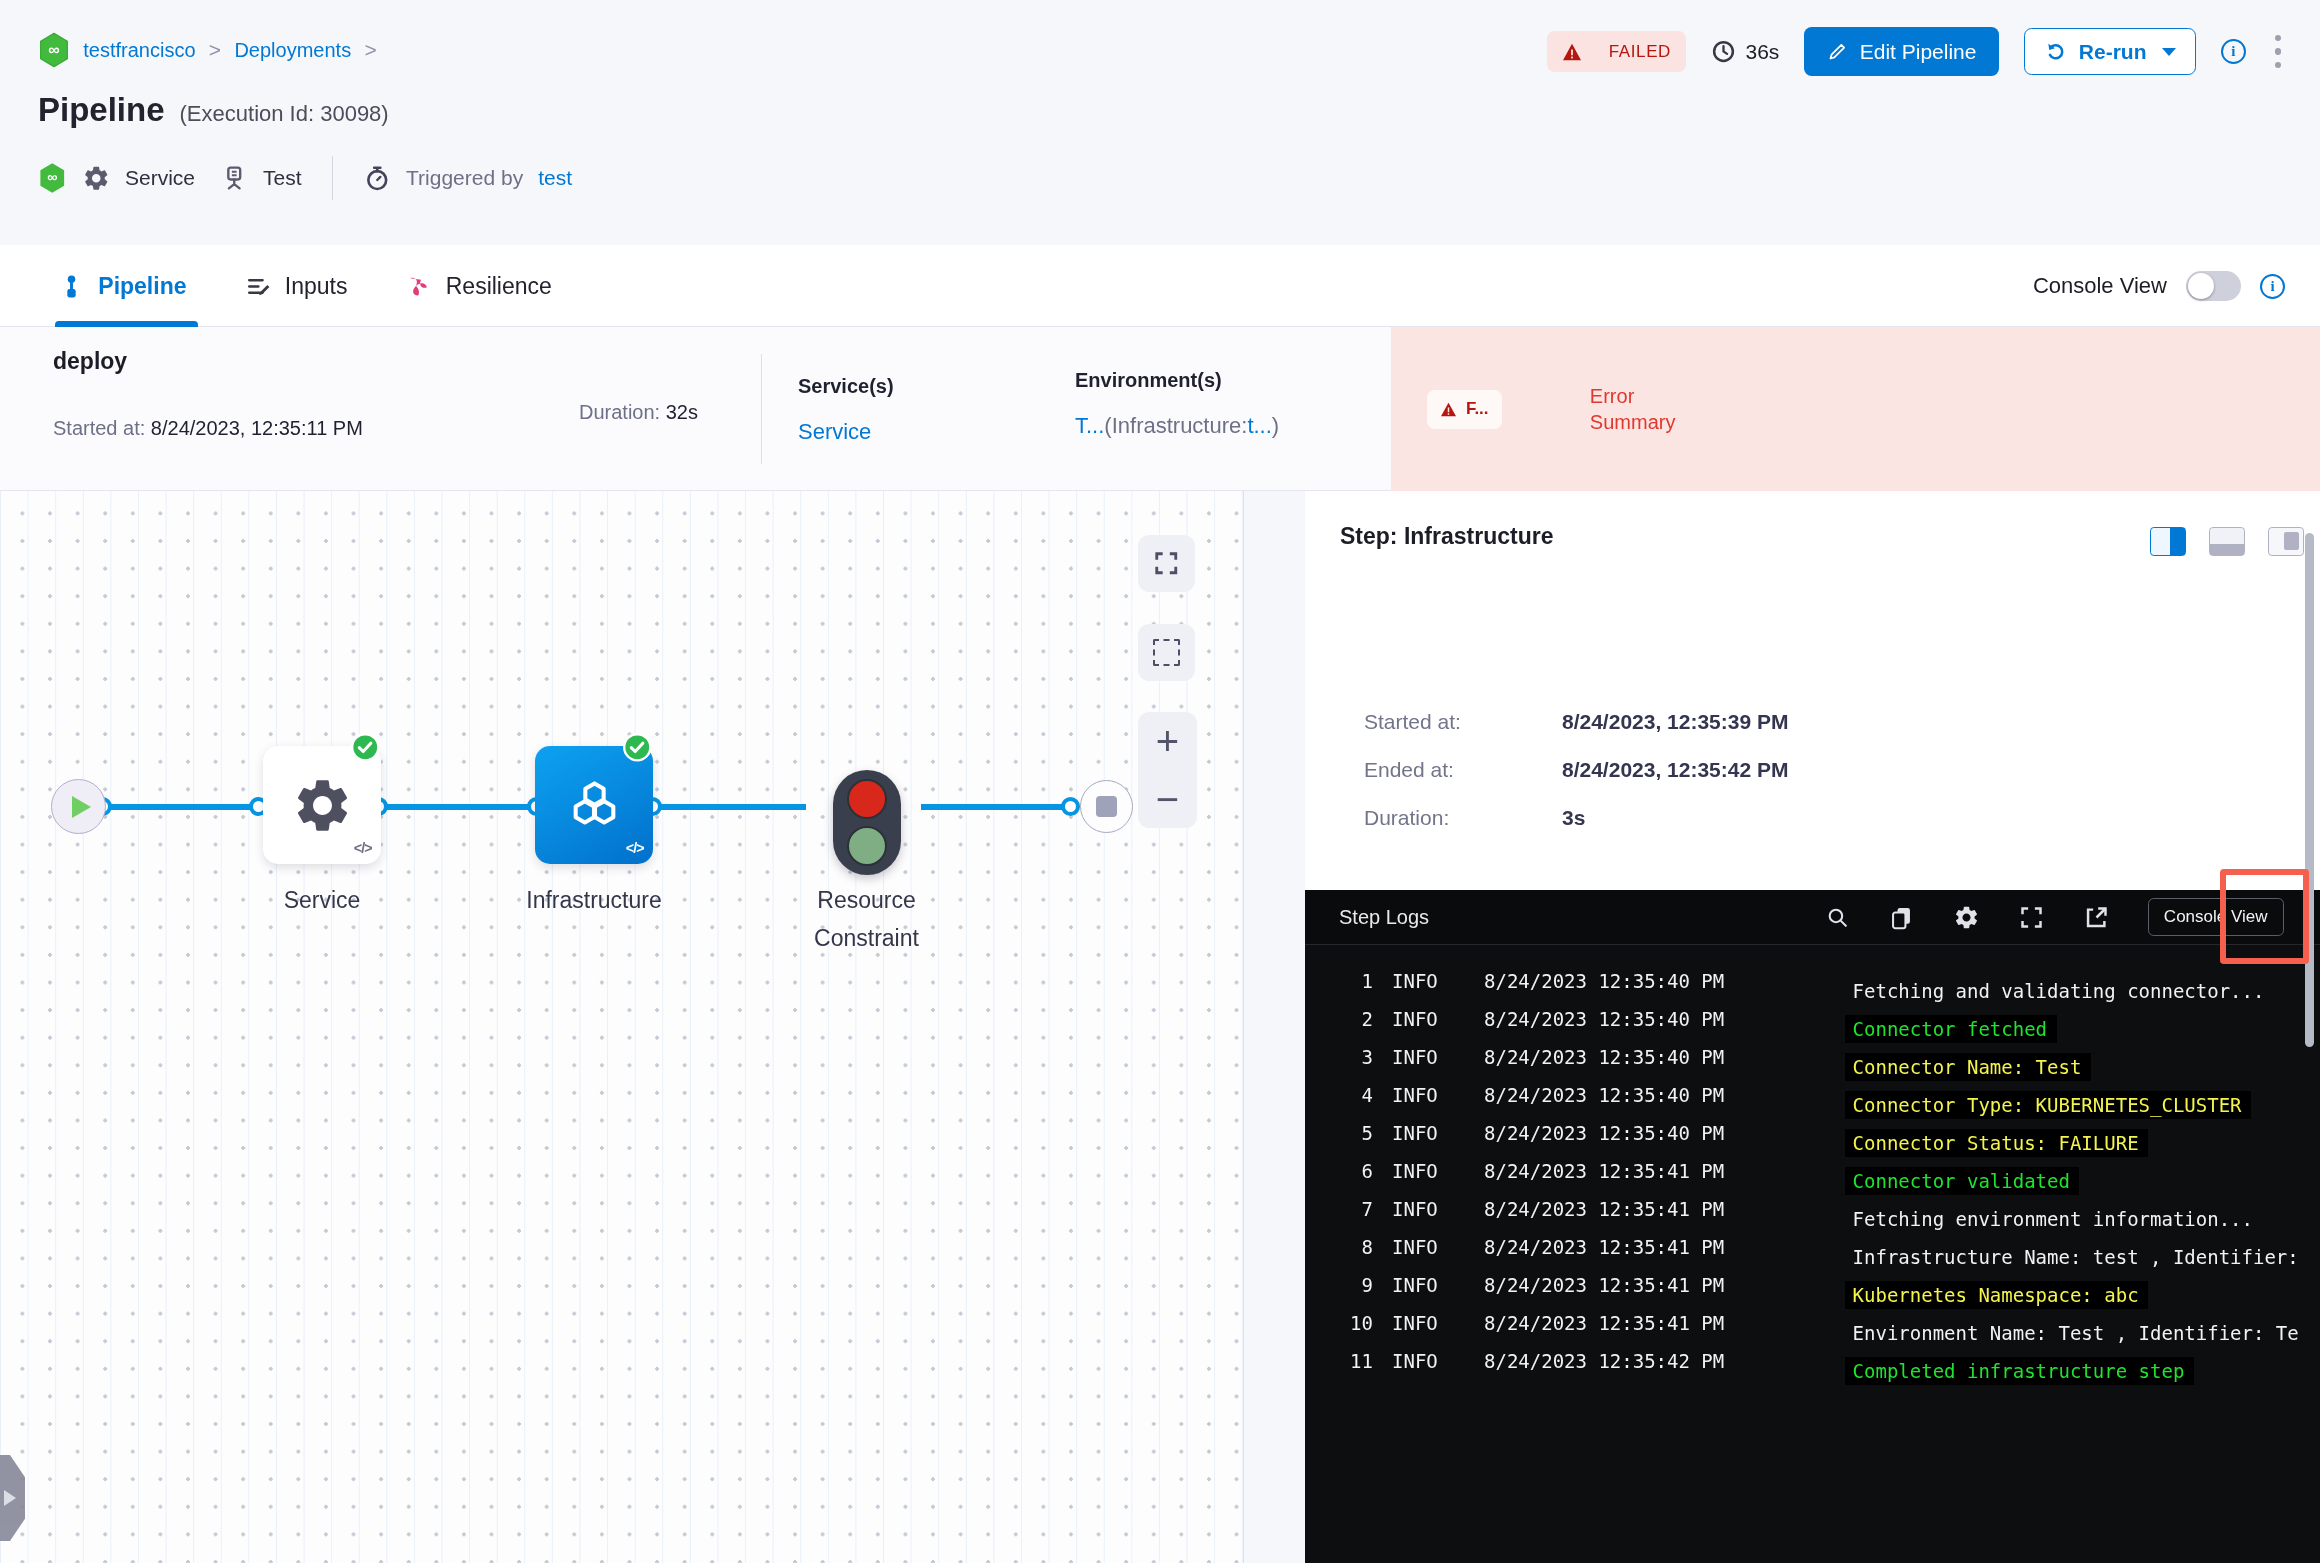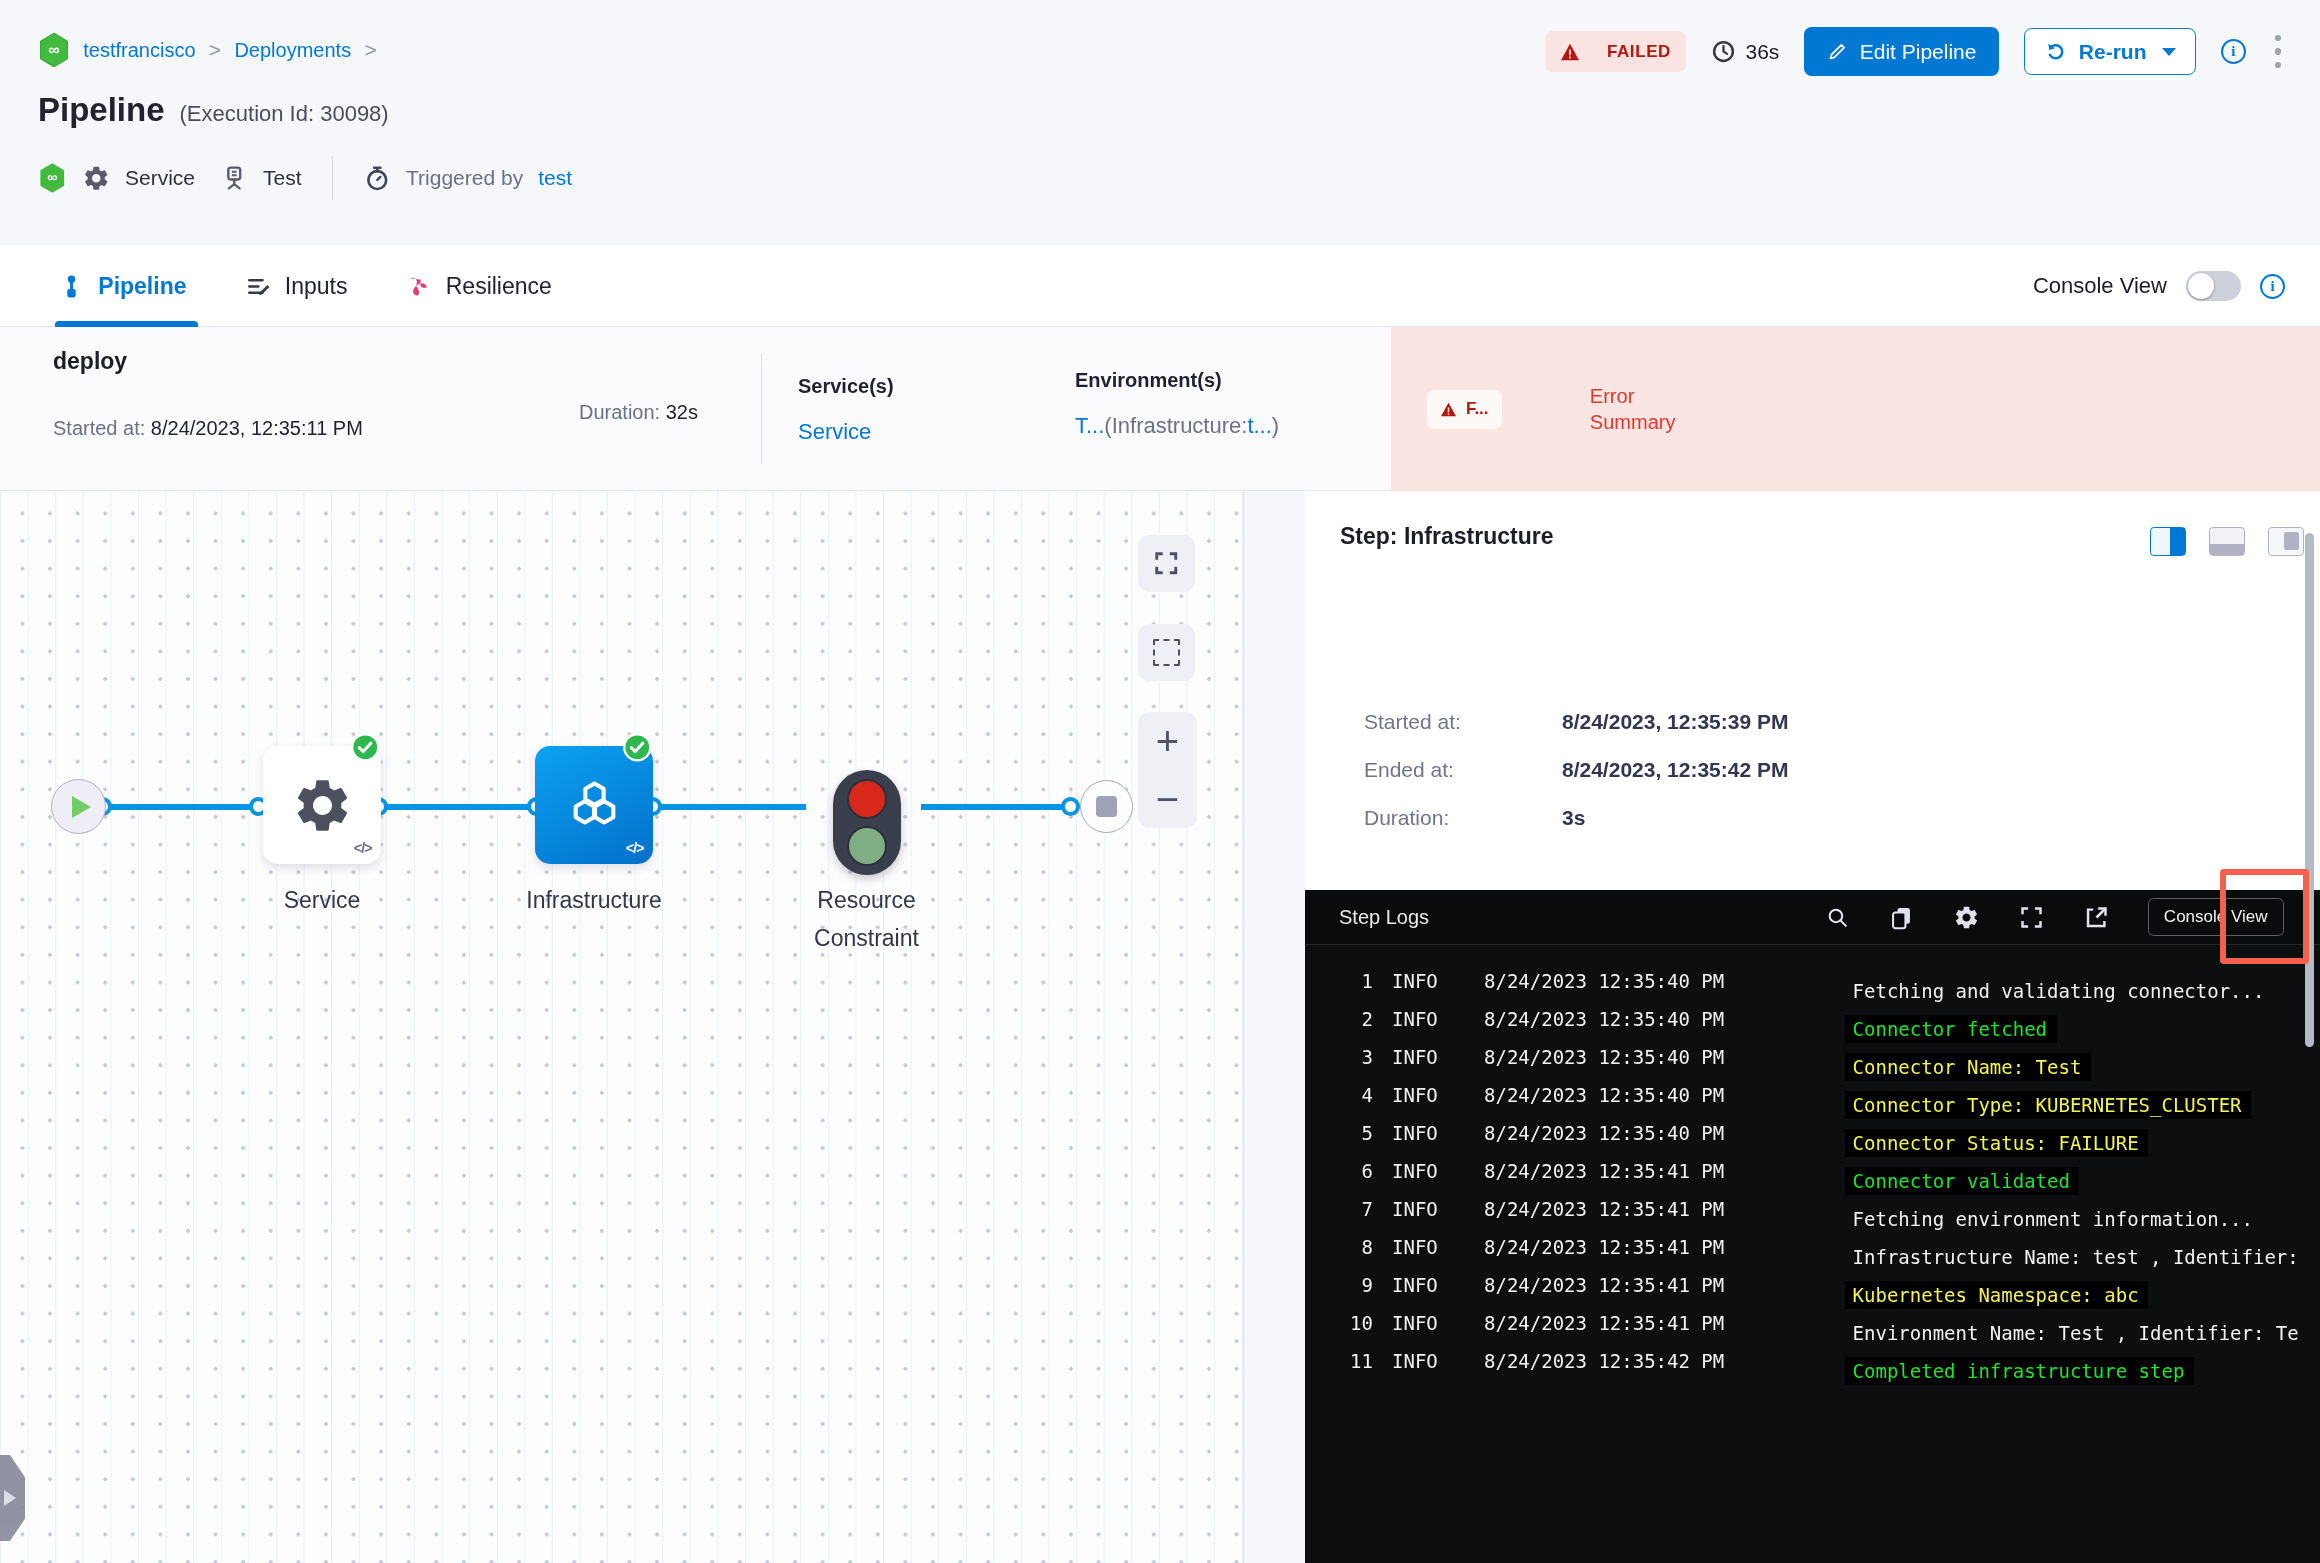--- a/index.html
+++ b/index.html
@@ -8,21 +8,21 @@
     font-family:"Liberation Sans",sans-serif;color:#1c1d26;}
 
   
   .crumbs{position:absolute;left:38px;top:32px;display:flex;align-items:center;gap:13.3px;font-size:20px;}
   .crumb-link{color:#0278d5;cursor:pointer;}
   .crumb-sep{color:#8f92a6;font-size:21px;}
   .hex-logo{width:32px;height:36px;display:block;}
 
   .top-actions{position:absolute;right:36px;top:25px;display:flex;align-items:center;gap:25px;height:53px;}
   .badge-failed{display:flex;align-items:center;gap:27px;background:#fbe3e1;color:#b41710;
-    font-weight:bold;font-size:17px;letter-spacing:0.6px;padding:10.5px 15px;border-radius:7.6px;}
+    font-weight:normal;font-size:17px;letter-spacing:0.6px;padding:10.5px 15px;border-radius:7.6px;}
   .elapsed{display:flex;align-items:center;gap:9.5px;font-size:21px;color:#1c1d26;}
   .btn-primary{display:flex;align-items:center;gap:11.4px;background:#0278d5;color:#fff;
     font-size:21px;padding:12.4px 23px;border-radius:7.6px;border:none;cursor:pointer;}
   .btn-outline{display:flex;align-items:center;gap:11.4px;background:#fff;color:#0278d5;font-weight:bold;
     font-size:21px;padding:10.5px 19px;border-radius:7.6px;border:1.9px solid #0278d5;cursor:pointer;}
   .caret-down{width:0;height:0;border-left:7.6px solid transparent;border-right:7.6px solid transparent;
     border-top:8.6px solid #0278d5;margin-left:3.8px;}
   .info-dot{width:25px;height:25px;border-radius:50%;border:2.1px solid #0278d5;color:#0278d5;
     display:inline-flex;align-items:center;justify-content:center;font-size:15px;flex:none;}
   .info-dot::after{content:"i";font-weight:bold;font-family:"Liberation Serif",serif;}

